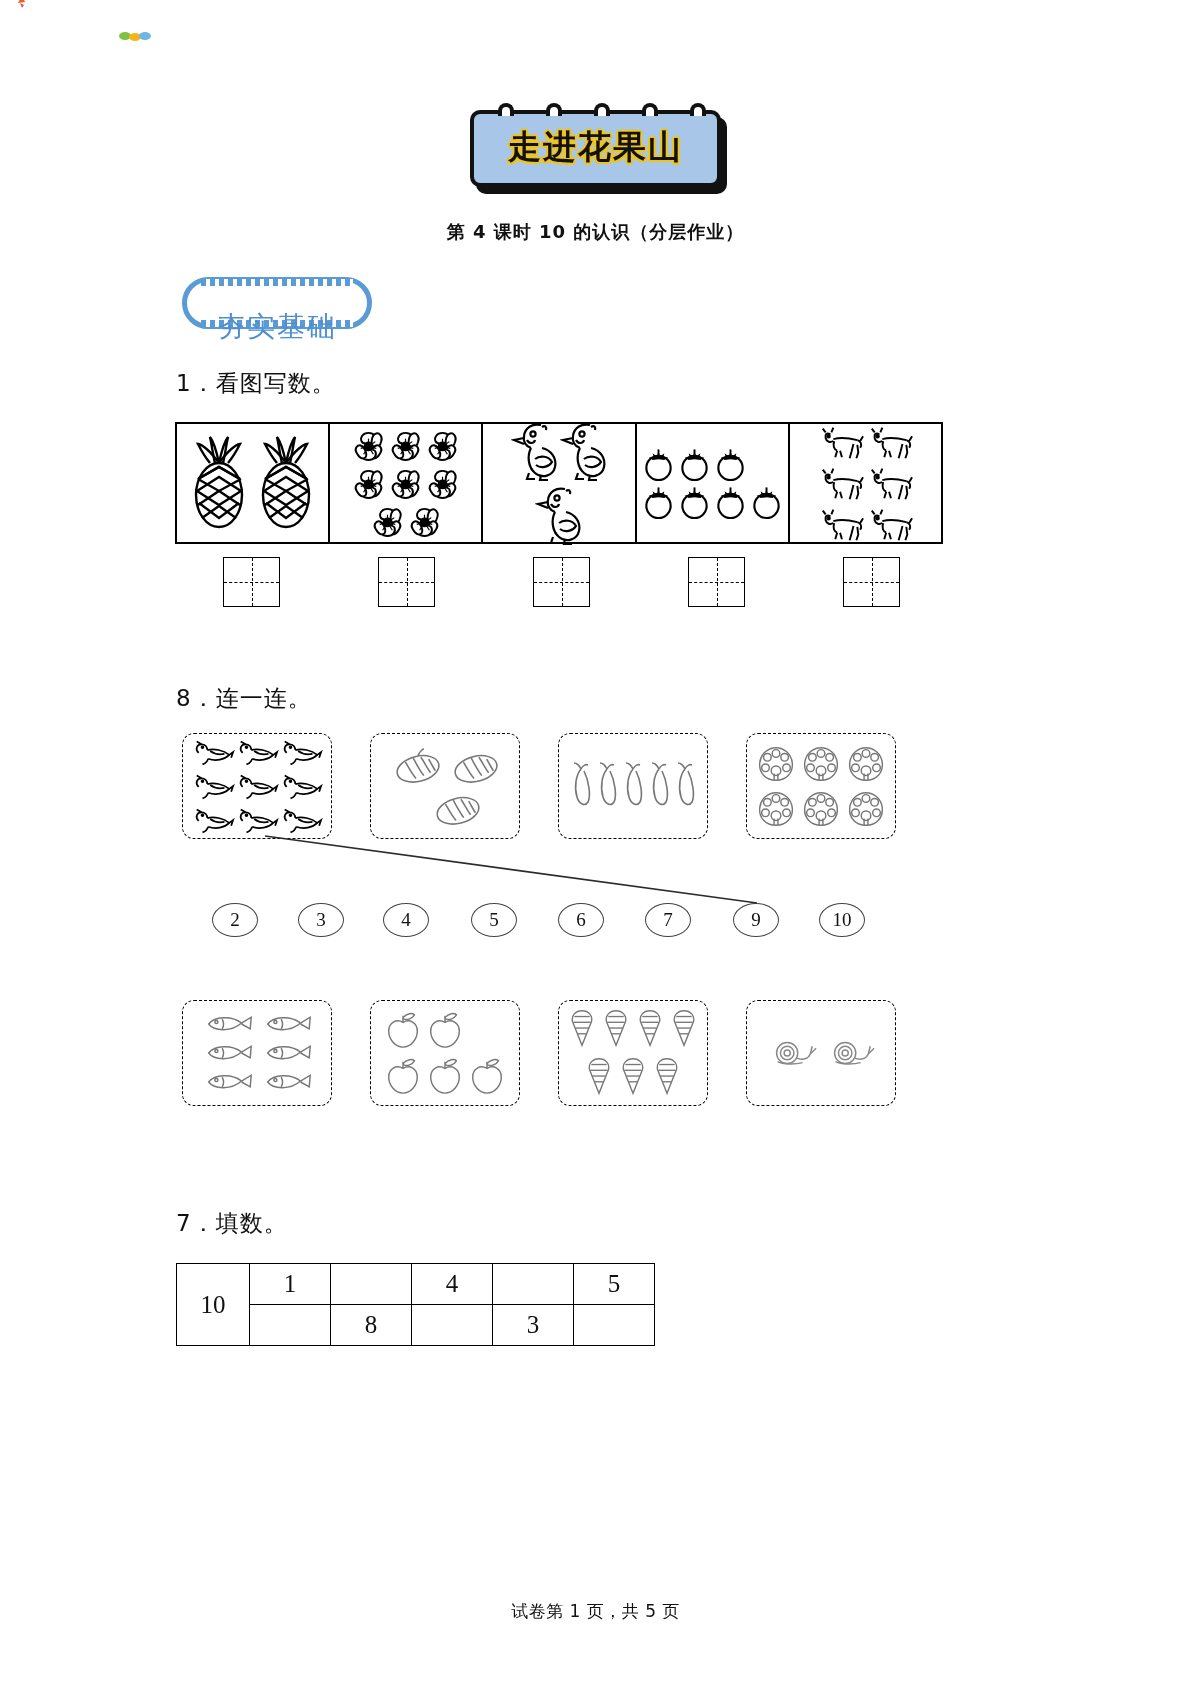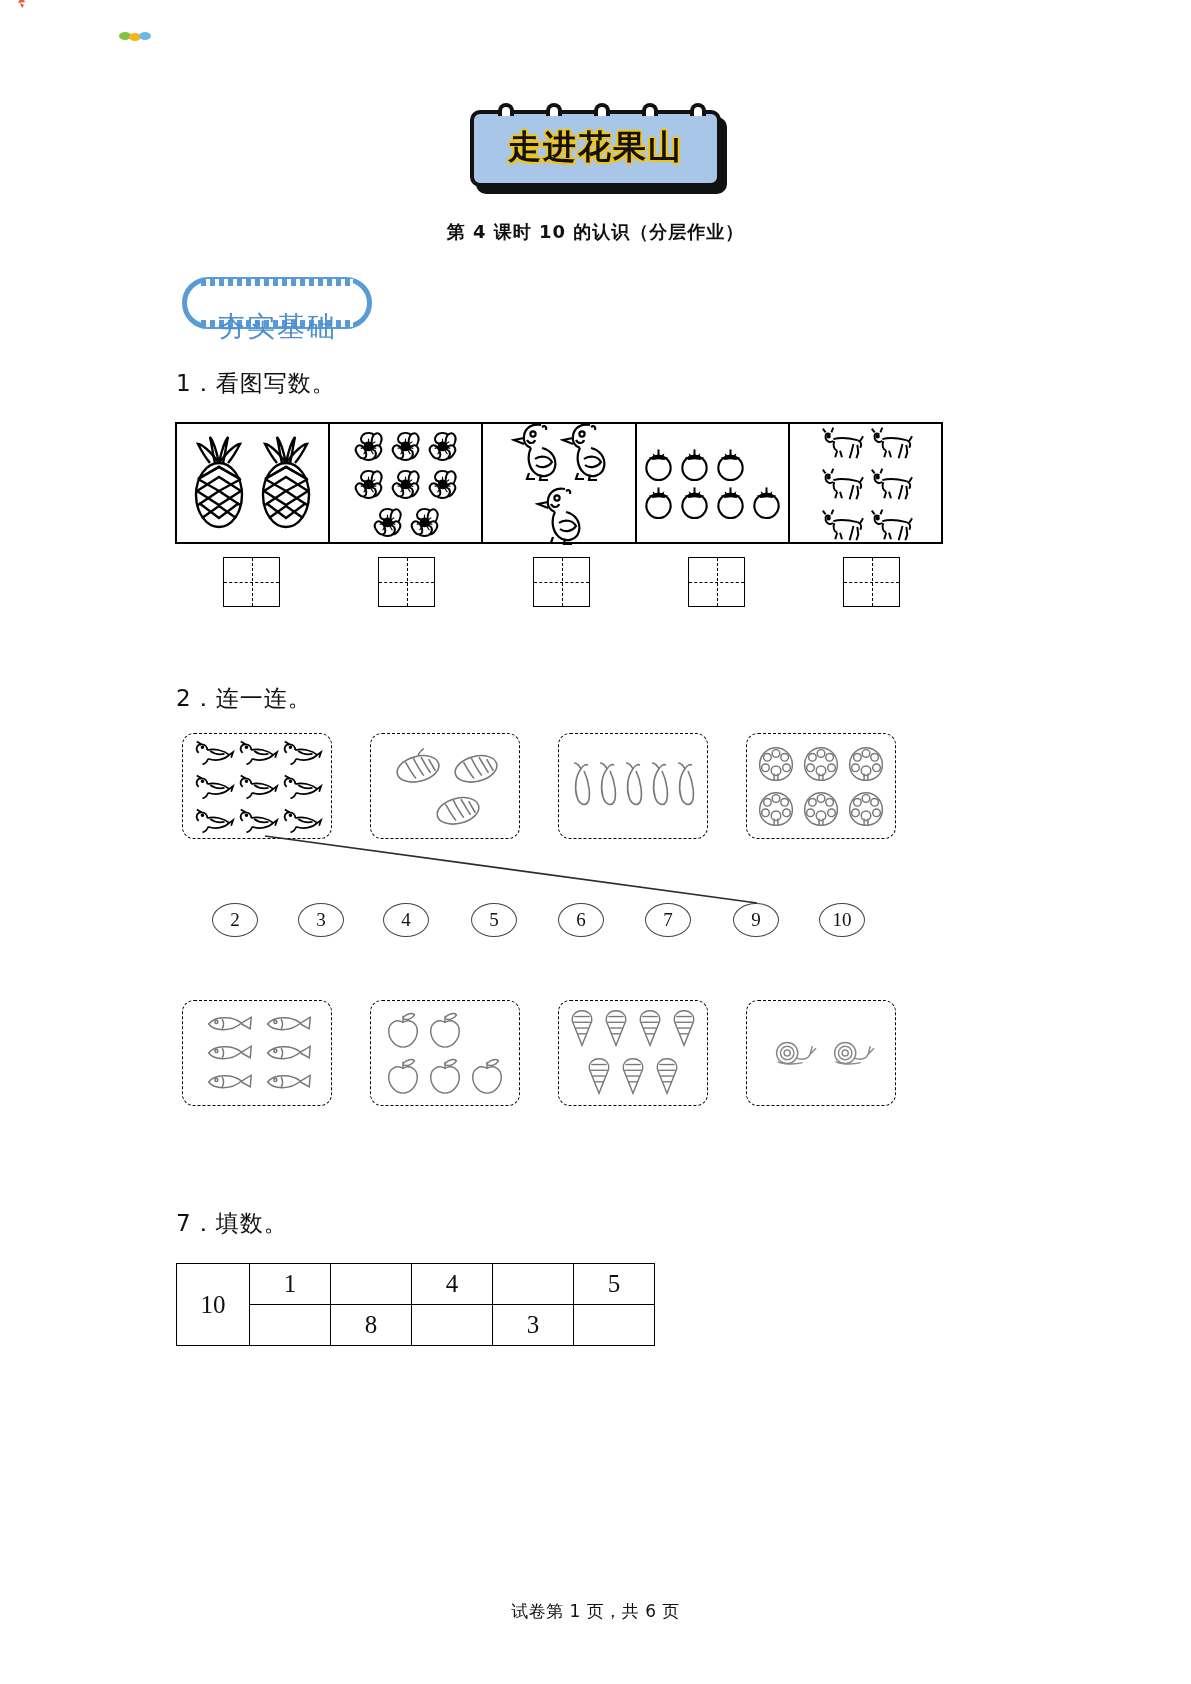--- a/index.html
+++ b/index.html
@@ -667,21 +667,21 @@
   </div>
 
   <div class="tzg-row">
     <span class="tzg" style="left:48px;"></span>
     <span class="tzg" style="left:203px;"></span>
     <span class="tzg" style="left:358px;"></span>
     <span class="tzg" style="left:513px;"></span>
     <span class="tzg" style="left:668px;"></span>
   </div>
 
-  <div class="qtext" style="left:176px;top:683px;">2．连一连。</div>
+  <div class="qtext" style="left:176px;top:683px;">8．连一连。</div>
 
   <div class="dbox" style="left:182px;top:733px;width:150px;height:106px;">
     <div class="igrid" style="width:142px;gap:0;">
       <span>
           <svg width="44" height="34" viewBox="0 0 46 34">
             <g fill="none" stroke="#000" stroke-width="1.8">
               <path d="M8 18 C4 14 6 9 11 9 C15 9 17 12 17 15"></path>
               <path d="M11 9 L6 6"></path>
               <circle cx="12" cy="12" r="1" fill="#000"></circle>
               <path d="M17 15 C24 13 34 15 40 20 C35 25 26 27 18 24"></path>
@@ -1241,15 +1241,15 @@
     <tr>
       <td></td>
       <td>8</td>
       <td></td>
       <td>3</td>
       <td></td>
     </tr>
   </tbody>
     </table>
 
-  <div class="footer">试卷第 1 页，共 6 页</div>
+  <div class="footer">试卷第 1 页，共 5 页</div>
 
 </div>
 
 </body></html>

